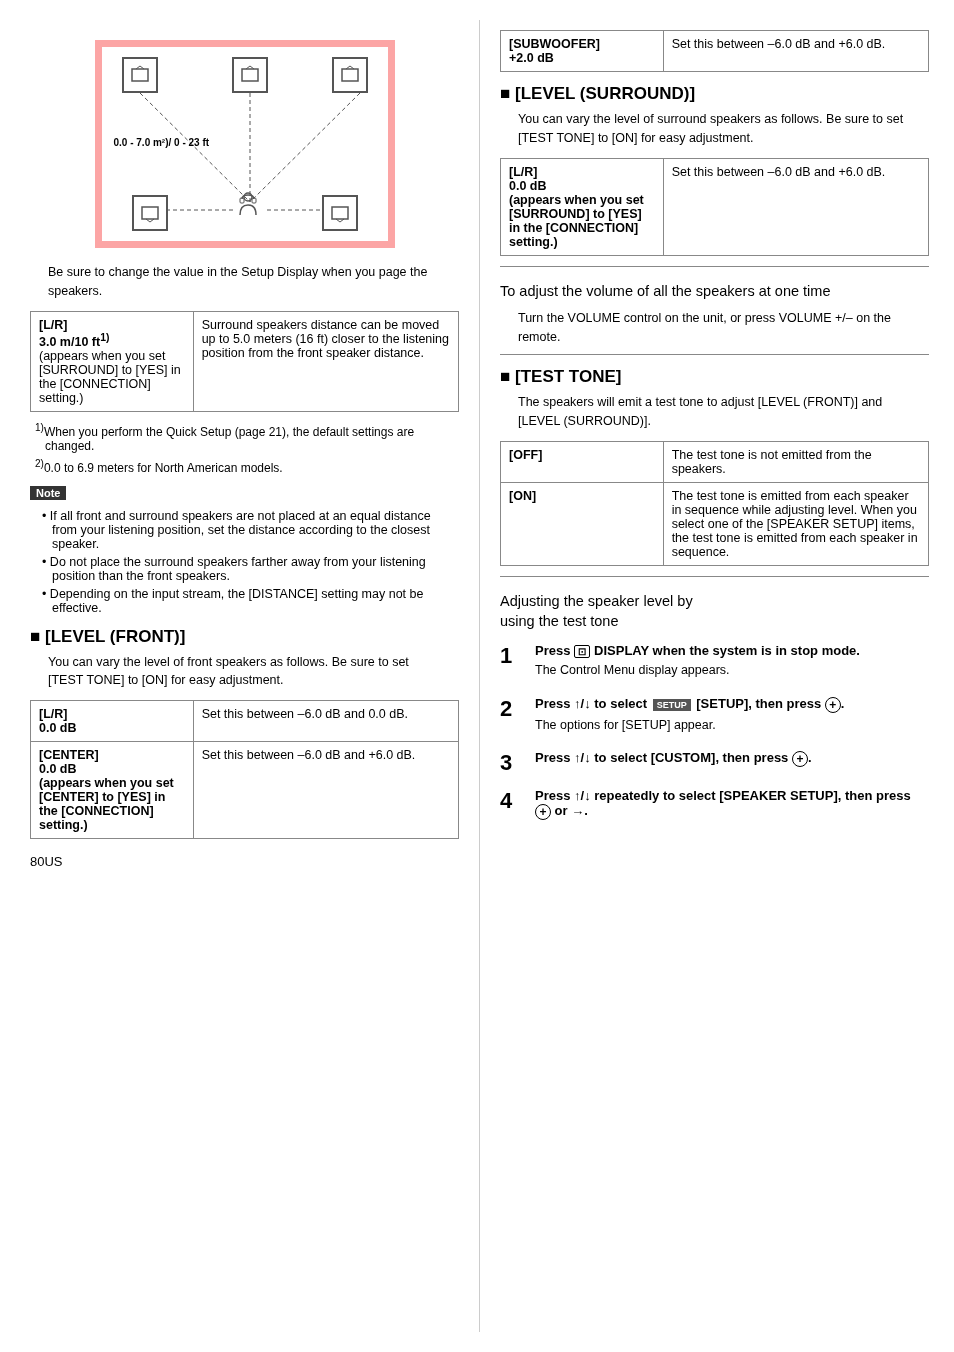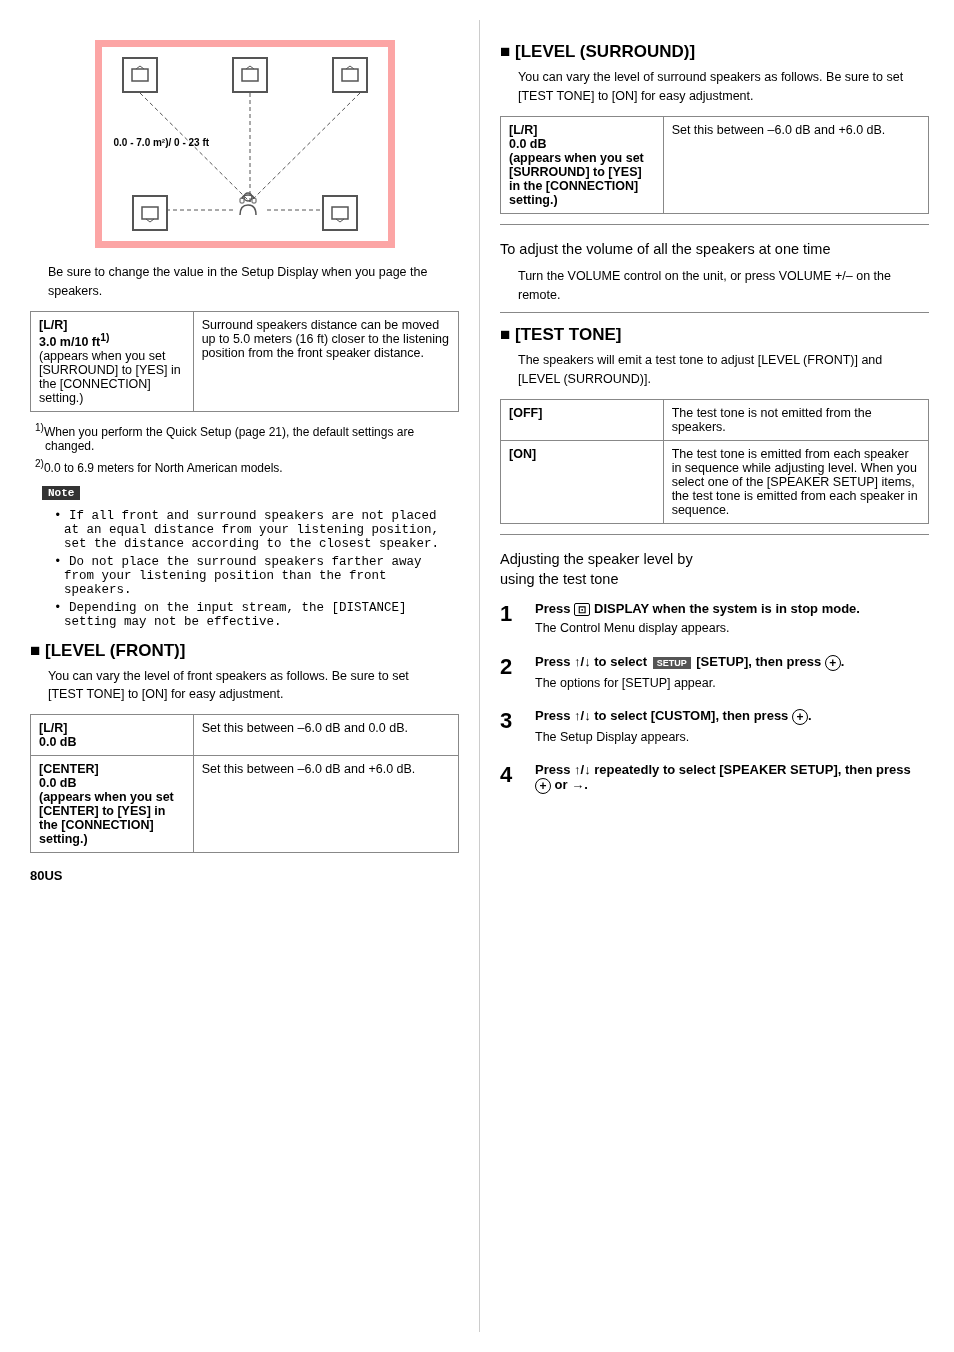--- a/index.html
+++ b/index.html
@@ -85,22 +85,21 @@
 
     
     .footnote {
       font-size: 12px;
       margin: 5px 0 3px 15px;
       text-indent: -10px;
     }
 
     
     .note-box {
-      margin: 10px 12px;
-      font-family: Liberation Mono, monospace;
+      margin: 10px 0;
     }
     .note-label {
       display: inline-block;
       background: #333;
       color: #fff;
       font-size: 11px;
       font-weight: bold;
       padding: 1px 6px;
       margin-bottom: 5px;
     }
@@ -162,21 +161,21 @@
     }
     .step-desc {
       font-size: 12.5px;
       margin: 4px 0;
       line-height: 1.4;
     }
 
     
     .page-number {
       font-size: 13px;
-      font-weight: bold;
+      font-weight: normal;
       margin-top: 15px;
     }
 
     
     .divider {
       border: none;
       border-top: 1px solid #888;
       margin: 8px 0;
     }
 
@@ -325,20 +324,32 @@
         </tr>
       </tbody>
     </table>
 
     <div class="page-number">80US</div>
 
   </div>
 
   <div class="right-col">
 
+    <table class="info-table" style="margin-top:0;">
+      <tbody>
+        <tr>
+          <td class="left-cell">
+            <strong>[SUBWOOFER]<br>+2.0 dB</strong>
+          </td>
+          <td>
+            <span>Set this between –6.0 dB and +6.0 dB.</span>
+          </td>
+        </tr>
+      </tbody>
+    </table>
 
     <div class="section-header">[LEVEL (SURROUND)]</div>
     <p class="body-text">You can vary the level of surround speakers as follows. Be sure to set [TEST TONE] to [ON] for easy adjustment.</p>
 
     <table class="info-table">
       <tbody>
         <tr>
           <td class="left-cell">
             <strong>[L/R]<br>0.0 dB</strong><br>
             <span>(appears when you set [SURROUND] to [YES] in the [CONNECTION] setting.)</span>
@@ -404,21 +415,20 @@
         <div class="step-desc">The options for [SETUP] appear.</div>
       </div>
     </div>
 
     <div class="step">
       <div class="step-number">3</div>
       <div class="step-content">
         <div class="step-title">
           Press <strong>↑/↓ to select [CUSTOM], then press <span class="circle-plus">+</span>.</strong>
         </div>
-        <div class="step-desc">The Setup Display appears.</div>
       </div>
     </div>
 
     <div class="step">
       <div class="step-number">4</div>
       <div class="step-content">
         <div class="step-title">
           Press <strong>↑/↓ repeatedly to select [SPEAKER SETUP], then press <span class="circle-plus">+</span> or →.</strong>
         </div>
       </div>

